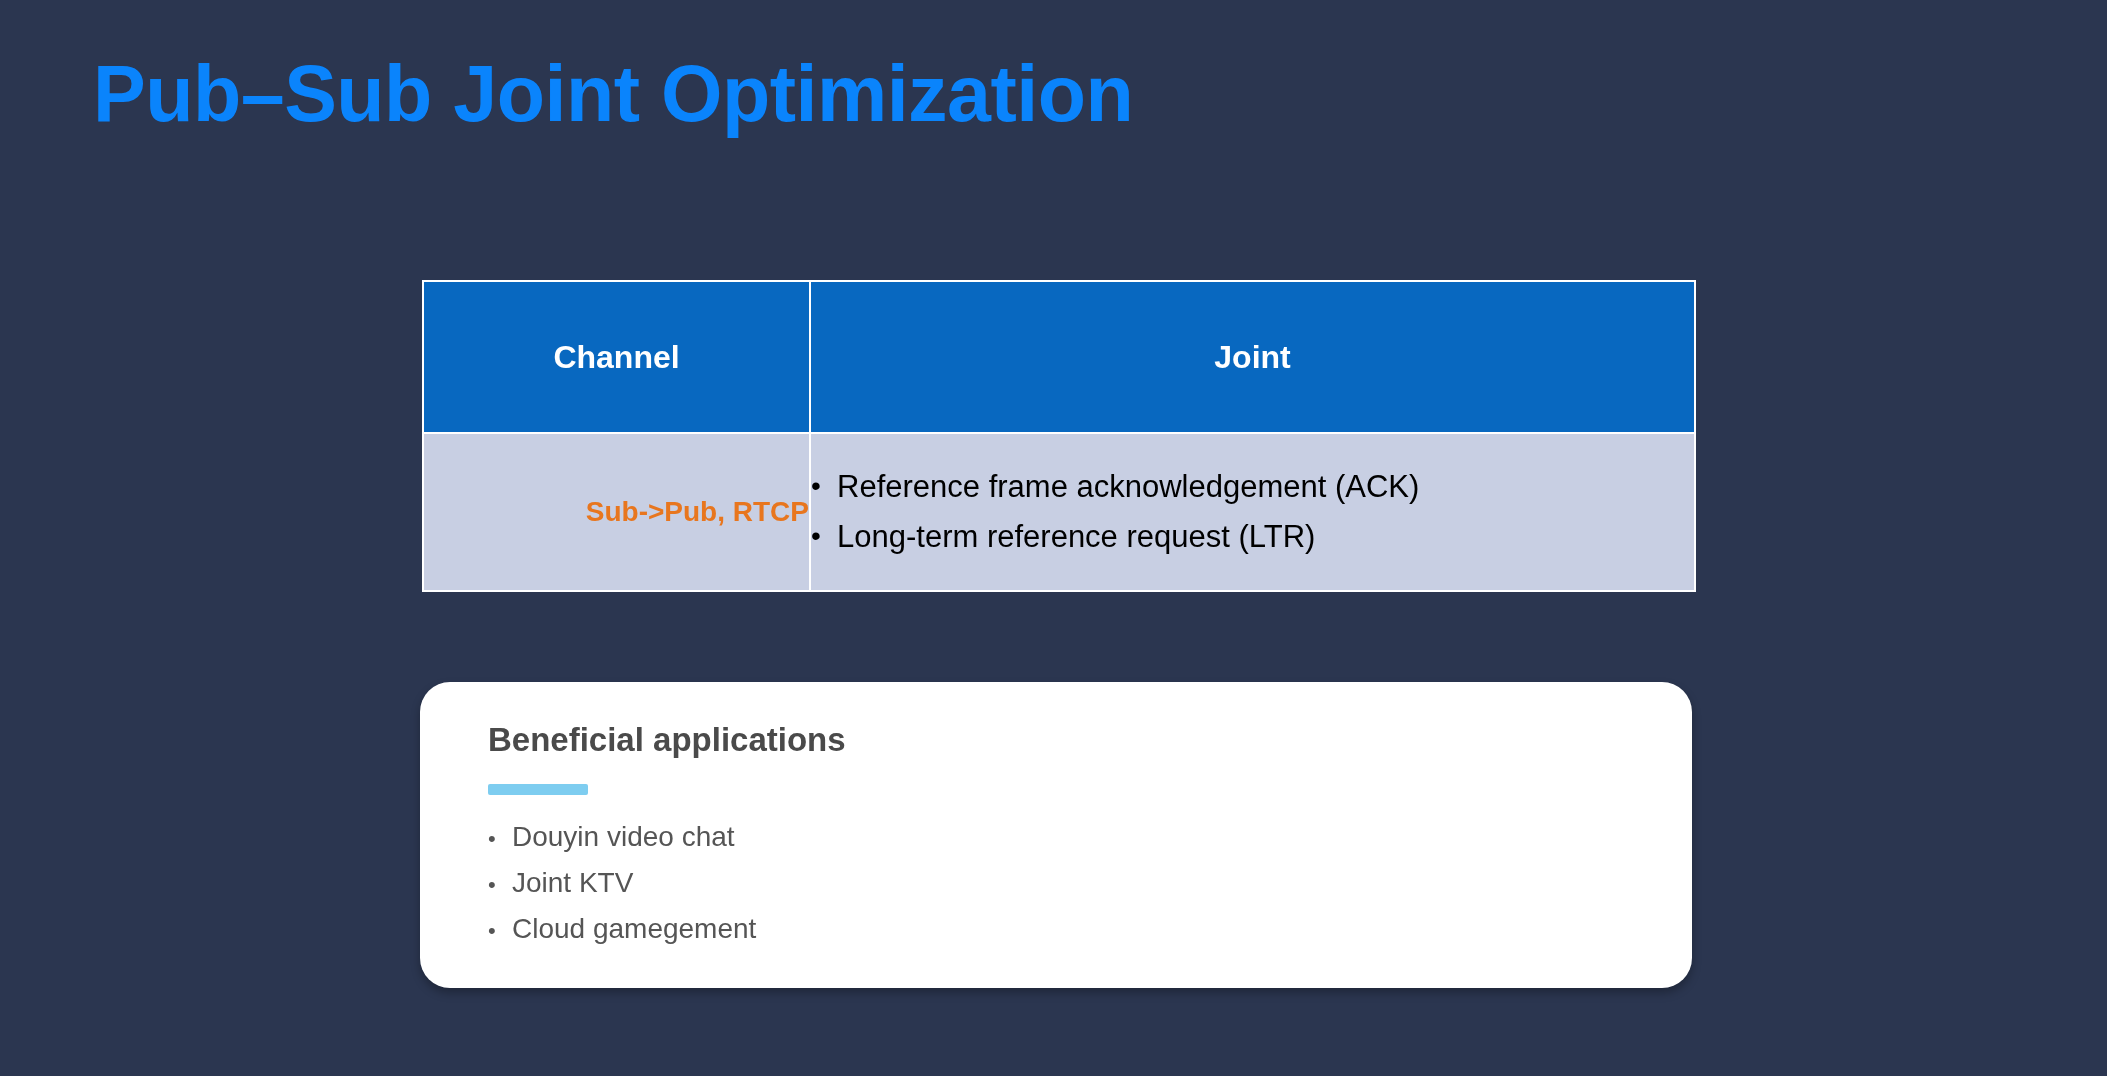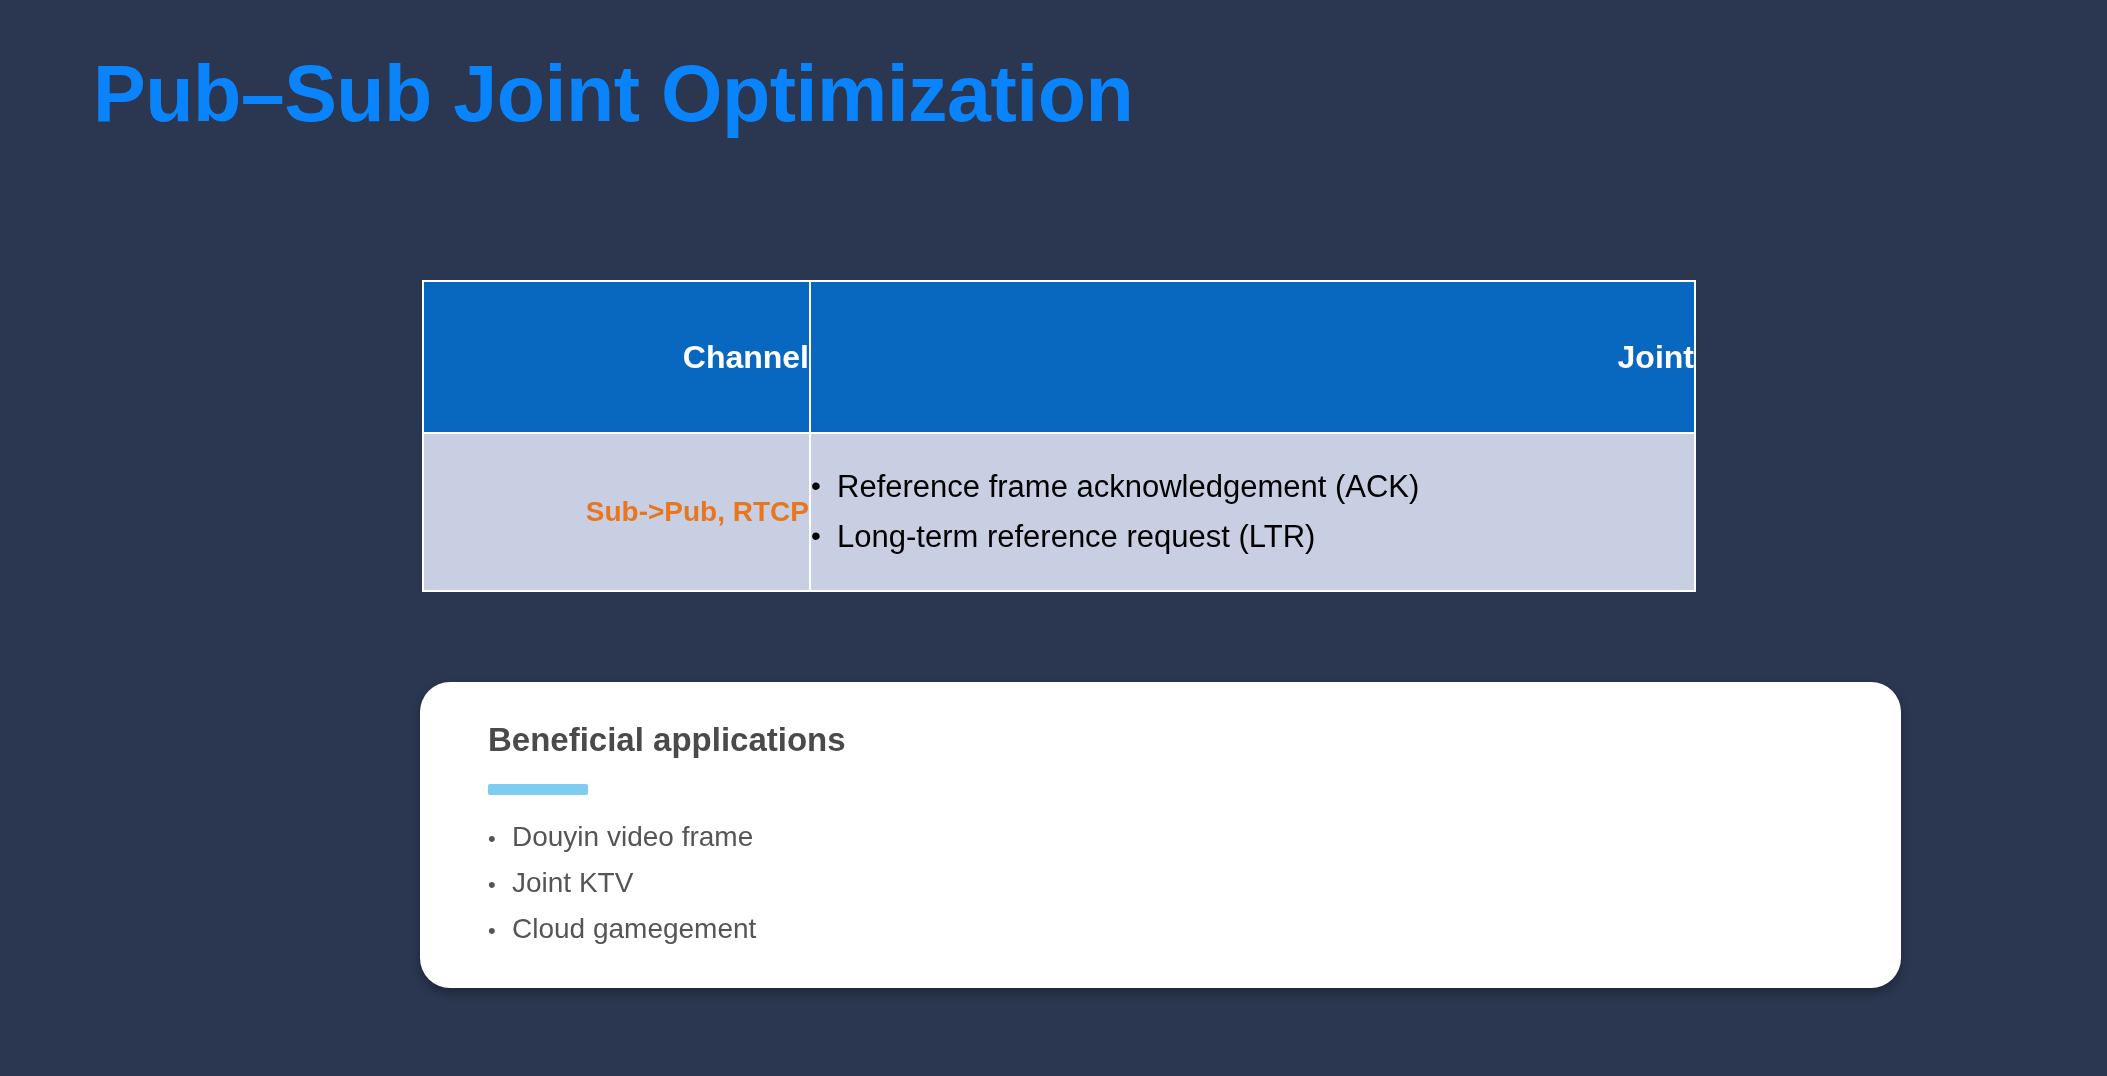--- a/index.html
+++ b/index.html
@@ -45,21 +45,21 @@
     border: 2px solid #ffffff;
     padding: 0;
     vertical-align: middle;
   }
 
   #channel-table thead th {
     background: #0868c0;
     color: #ffffff;
     font-size: 32px;
     font-weight: bold;
-    text-align: right;
+    text-align: center;
     height: 150px;
   }
 
   #channel-table tbody td {
     background: #c8cfe3;
     height: 156px;
   }
 
   td.cell-channel {
     text-align: right;
@@ -91,21 +91,21 @@
     color: #000000;
     font-size: 28px;
     line-height: 1.35;
   }
 
   
   #benefit-card {
     position: absolute;
     left: 420px;
     top: 682px;
-    width: 1481px;
+    width: 1272px;
     height: 306px;
     background: #ffffff;
     border-radius: 30px;
     box-shadow: 0 5px 10px rgba(0,0,0,0.28);
     box-sizing: border-box;
     padding: 38px 70px 0 68px;
   }
 
   #card-heading {
     font-size: 33px;
@@ -177,21 +177,21 @@
     </tr>
   </tbody>
 </table>
 
 <div id="benefit-card">
   <div id="card-heading">Beneficial applications</div>
   <div id="card-accent-bar"></div>
   <ul class="card-bullets">
     <li>
       <span class="bullet-dot">•</span>
-      <span>Douyin video frame</span>
+      <span>Douyin video chat</span>
     </li>
     <li>
       <span class="bullet-dot">•</span>
       <span>Joint KTV</span>
     </li>
     <li>
       <span class="bullet-dot">•</span>
       <span>Cloud gamegement</span>
     </li>
   </ul>

